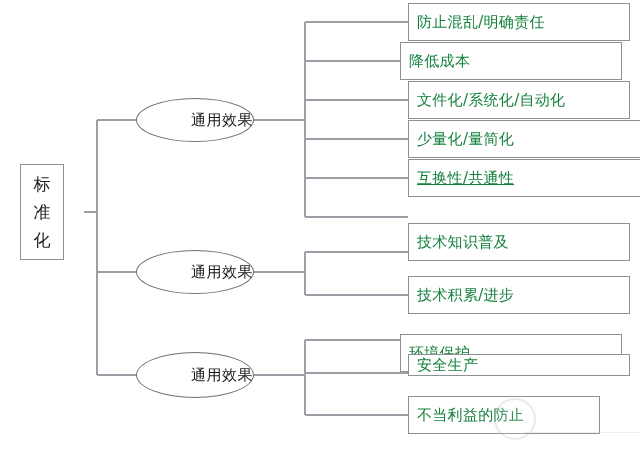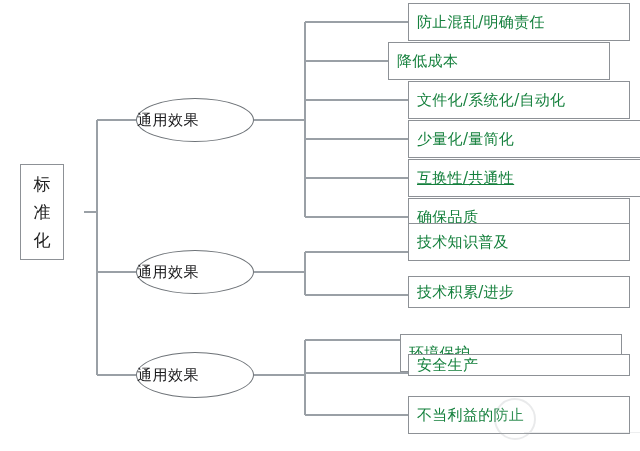--- a/index.html
+++ b/index.html
@@ -46,21 +46,21 @@
 
   
   .ellipse {
     position: absolute;
     box-sizing: border-box;
     border: 1px solid #6e7378;
     border-radius: 50%;
     background: #ffffff;
     display: flex;
     align-items: center;
-    justify-content: flex-start;
+    justify-content: flex-end;
     font-size: 15px;
     color: #18181a;
     letter-spacing: 0.5px;
   }
 
   
   .leaf-box {
     position: absolute;
     box-sizing: border-box;
     border: 1px solid #8d9196;
@@ -150,50 +150,47 @@
   <div class="ellipse" style="left:136px; top:250px; width:118px; height:44px;">
     <span>通用效果</span>
   </div>
   <div class="ellipse" style="left:136px; top:352px; width:118px; height:46px;">
     <span>通用效果</span>
   </div>
 
   <div class="leaf-box" style="left:408px; top:3px; width:222px; height:38px;">
     <span>防止混乱/明确责任</span>
   </div>
-  <div class="leaf-box" style="left:388px; top:42px; width:222px; height:38px;">
+  <div class="leaf-box" style="left:400px; top:42px; width:222px; height:38px;">
     <span>降低成本</span>
   </div>
   <div class="leaf-box" style="left:408px; top:81px; width:222px; height:38px;">
     <span>文件化/系统化/自动化</span>
   </div>
   <div class="leaf-box" style="left:408px; top:120px; width:240px; height:38px;">
     <span>少量化/量简化</span>
   </div>
   <div class="leaf-box" style="left:408px; top:159px; width:246px; height:38px;text-decoration:underline;">
     <span>互换性/共通性</span>
   </div>
-  <div class="leaf-box" style="left:408px; top:198px; width:222px; height:38px;">
-    <span>确保品质</span>
-  </div>
 
   <div class="leaf-box" style="left:408px; top:223px; width:222px; height:38px;">
     <span>技术知识普及</span>
   </div>
-  <div class="leaf-box" style="left:408px; top:276px; width:222px; height:32px;">
+  <div class="leaf-box" style="left:408px; top:276px; width:222px; height:38px;">
     <span>技术积累/进步</span>
   </div>
 
   <div class="leaf-box" style="left:400px; top:321px; width:222px; height:38px;margin-top:13px;">
     <span>环境保护</span>
   </div>
   <div class="leaf-box" style="left:408px; top:354px; width:222px; height:22px;">
     <span>安全生产</span>
   </div>
-  <div class="leaf-box" style="left:408px; top:396px; width:222px; height:38px;">
+  <div class="leaf-box" style="left:408px; top:396px; width:192px; height:38px;">
     <span>不当利益的防止</span>
   </div>
 
   <div class="watermark" style="left:494px; top:398px; width:146px; height:44px;">
     <div class="wm-ring"></div>
     <div class="wm-tail"></div>
   </div>
 
 </div>
 

